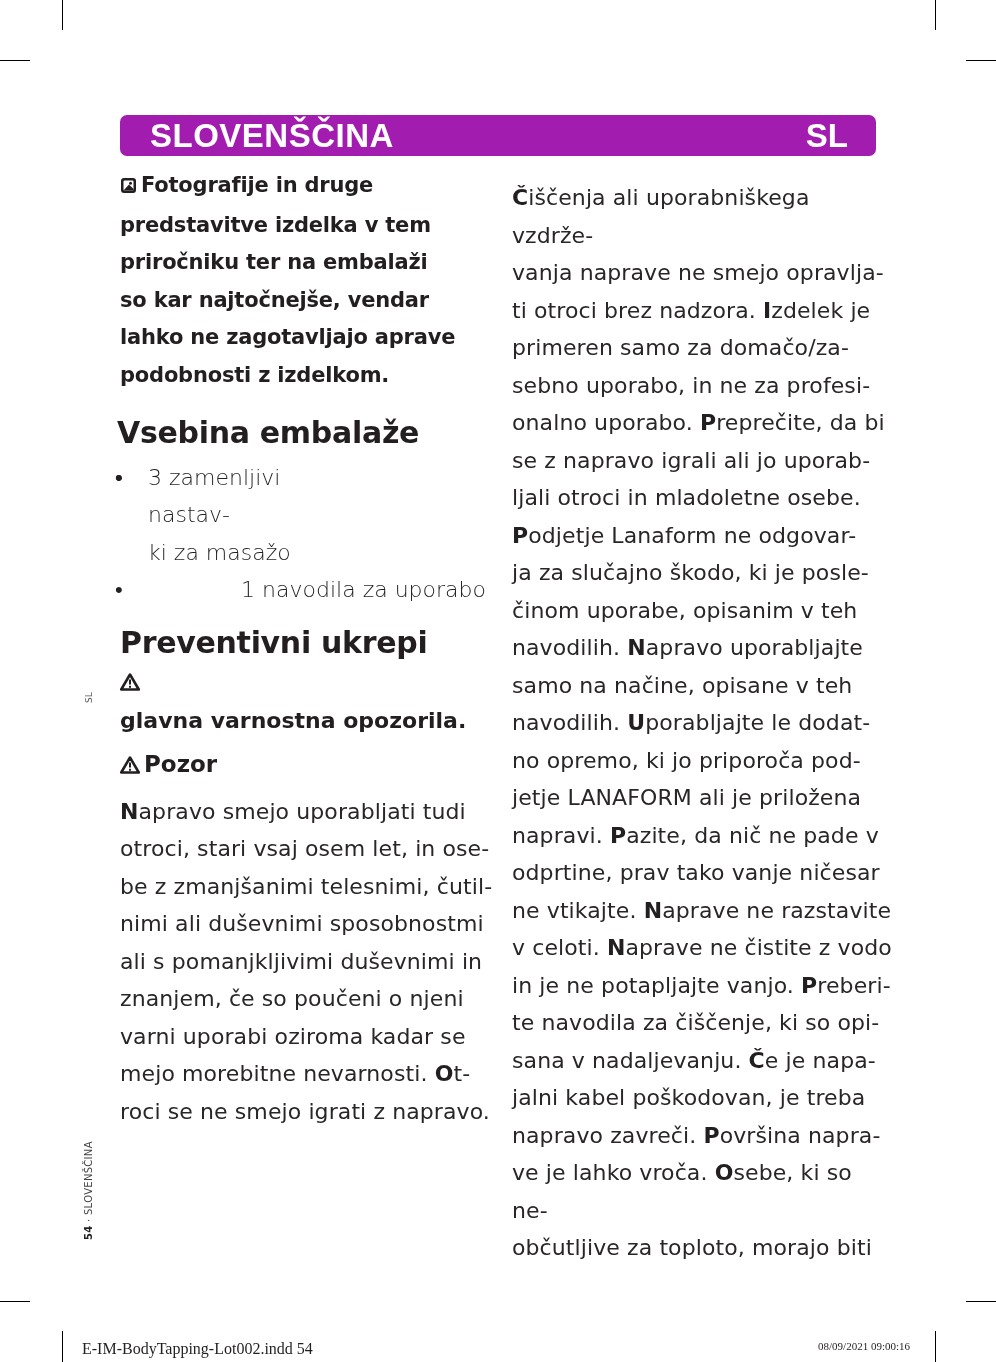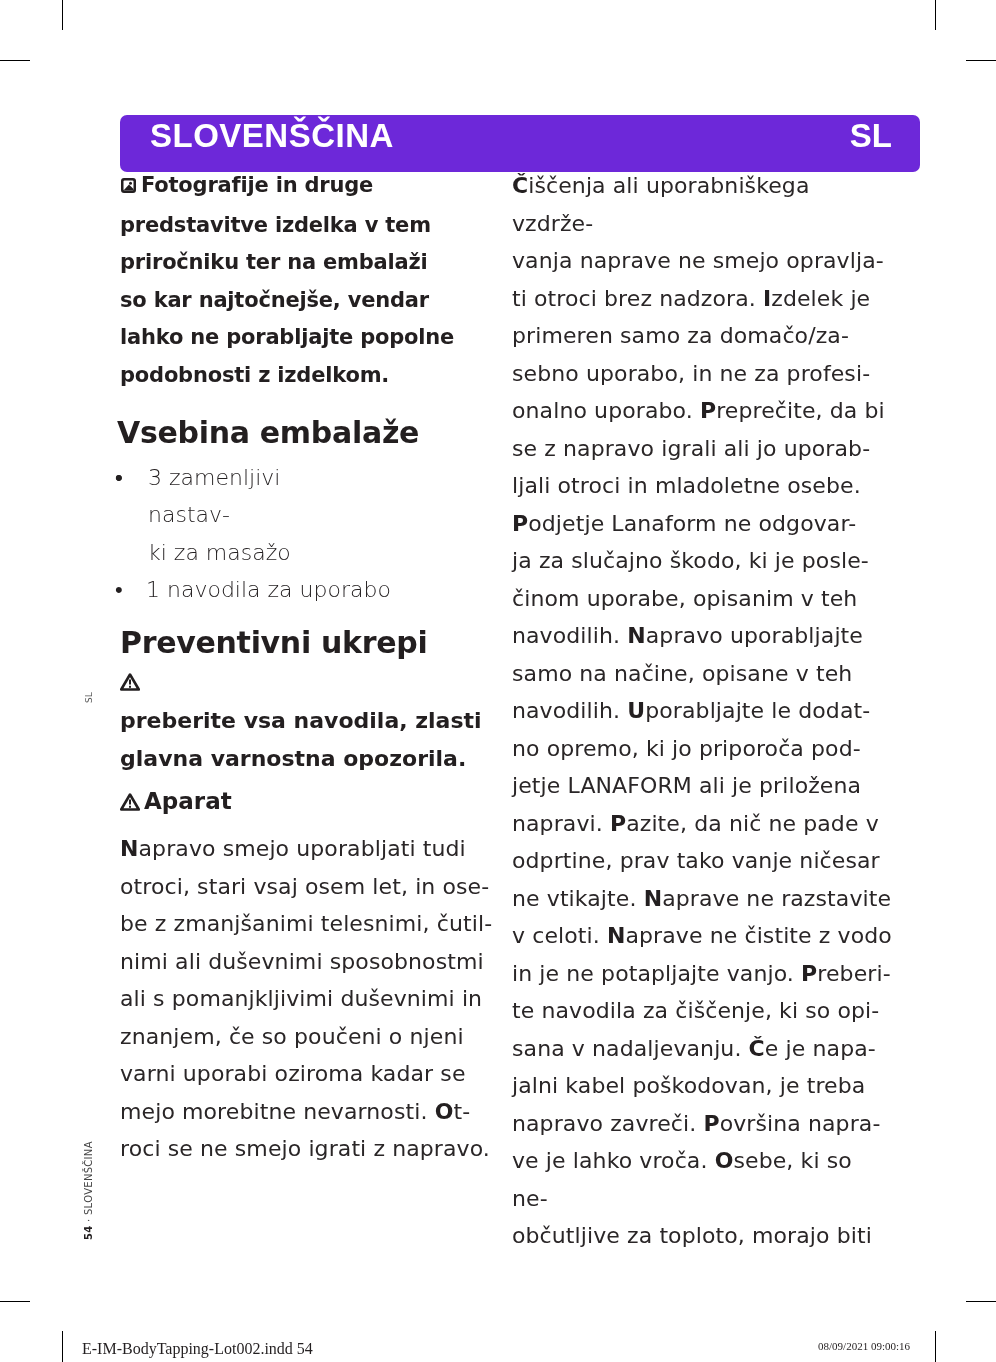--- a/index.html
+++ b/index.html
@@ -1,36 +1,36 @@
 <!DOCTYPE html>
 <html><head>
 <meta charset="utf-8">
 <style>
   html, body { margin: 0; padding: 0; background: #ffffff; }
   body { width: 996px; height: 1362px; position: relative; overflow: hidden;
          font-family: "DejaVu Sans", "Liberation Sans", sans-serif; color: #231f20; }
   .crop { position: absolute; background: #000; }
-  .header-bar { position: absolute; left: 120px; top: 115px; width: 756px; height: 57px;
-                background: #6d28d9; border-radius: 7px; color: #fff; padding-left: 44px; }
+  .header-bar { position: absolute; left: 120px; top: 115px; width: 756px; height: 41px;
+                background: #a21caf; border-radius: 7px; color: #fff; }
   .header-bar .title { position: absolute; left: 30px; top: 0; line-height: 41px;
                        font-family: "Liberation Sans", sans-serif; font-weight: bold; font-size: 33px; letter-spacing: 0.5px; }
   .header-bar .code { position: absolute; right: 28px; top: 0; line-height: 41px;
                       font-family: "Liberation Sans", sans-serif; font-weight: bold; font-size: 33px; }
   .col { position: absolute; }
   .col-left { left: 120px; top: 167px; width: 375px; }
-  .col-right { left: 512px; top: 167px; width: 380px; }
+  .col-right { left: 512px; top: 179px; width: 380px; }
   .lead { font-weight: bold; font-size: 21px; line-height: 37.6px; margin: 0; letter-spacing: -0.2px; }
   .h2 { font-weight: bold; font-size: 30px; line-height: 40px; margin: 0; letter-spacing: -0.3px; }
   .h2.first { margin-top: 18px; margin-left: -3px; }
   .h2.second { margin-top: 14px; }
   ul.items { list-style: none; margin: 6px 0 0 0; padding: 0; }
   ul.items li { position: relative; font-size: 22px; line-height: 37.5px; font-weight: 300; padding-left: 28px; color: #231f20; }
   ul.items li .bullet { position: absolute; left: -5px; top: 0; font-size: 22px; }
   ul.items li .txt { display: block; width: 220px; }
-  ul.items li.wide .txt { width: 340px; margin-left: -2px; }
+  ul.items li.wide .txt { width: 340px; margin-left: -2px; text-align: right; }
   .warn { font-weight: bold; font-size: 22px; line-height: 37.5px; margin: 0; }
   .pozor { font-weight: bold; font-size: 23px; line-height: 37px; margin: 6px 0 8px 0; }
   .icon-inline { display: inline-block; vertical-align: -2px; margin-right: 4px; }
   .body { font-size: 22px; line-height: 37.5px; font-weight: normal; margin: 0; color: #2a2627; letter-spacing: 0.1px; }
   .body b { font-weight: bold; color: #231f20; }
   .side-sl { position: absolute; left: 84px; top: 703px; font-size: 9px; color: #555;
              transform: rotate(-90deg); transform-origin: left top; }
   .side-footer { position: absolute; left: 83px; top: 1240px; font-size: 10px; color: #444;
                  transform: rotate(-90deg); transform-origin: left top; white-space: nowrap; letter-spacing: 0.3px; }
   .side-footer b { font-weight: bold; color: #231f20; }
@@ -61,21 +61,21 @@
   <div>
     <p class="lead"><span class="icon-inline"><svg width="17" height="17" viewBox="0 0 17 17">
             <rect x="1" y="1" width="15" height="15" rx="3" fill="#231f20"></rect>
             <rect x="3.5" y="3.5" width="10" height="10" rx="1" fill="#fff"></rect>
             <circle cx="10.5" cy="6.2" r="1.5" fill="#231f20"></circle>
             <path d="M3.5 13.5 L9 7.5 L13.5 12 L13.5 13.5 Z" fill="#231f20"></path>
           </svg></span><span>Fotografije in druge</span></p>
     <p class="lead">predstavitve izdelka v tem</p>
     <p class="lead">priročniku ter na embalaži</p>
     <p class="lead">so kar najtočnejše, vendar</p>
-    <p class="lead">lahko ne porabljajte popolne</p>
+    <p class="lead">lahko ne zagotavljajo aprave</p>
     <p class="lead">podobnosti z izdelkom.</p>
   </div>
 
   <h2 class="h2 first">Vsebina embalaže</h2>
   <ul class="items">
     <li>
         <span class="bullet">•</span>
       </li>
     <li>
         <span class="bullet">•</span>
@@ -87,28 +87,27 @@
       </li>
   </ul>
 
   <h2 class="h2 second">Preventivni ukrepi</h2>
   <div>
     <p class="warn"><span class="icon-inline"><svg width="20" height="18" viewBox="0 0 20 18">
             <path d="M10 1.5 L18.8 16.5 L1.2 16.5 Z" fill="none" stroke="#231f20" stroke-width="2.6" stroke-linejoin="round"></path>
             <rect x="9" y="6.5" width="2" height="5" fill="#231f20"></rect>
             <rect x="9" y="12.8" width="2" height="2" fill="#231f20"></rect>
           </svg></span></p>
-    <p class="warn">preberite vsa navodila, zlasti</p>
     <p class="warn">glavna varnostna opozorila.</p>
   </div>
   <p class="pozor"><span class="icon-inline"><svg width="20" height="18" viewBox="0 0 20 18">
           <path d="M10 1.5 L18.8 16.5 L1.2 16.5 Z" fill="none" stroke="#231f20" stroke-width="2.6" stroke-linejoin="round"></path>
           <rect x="9" y="6.5" width="2" height="5" fill="#231f20"></rect>
           <rect x="9" y="12.8" width="2" height="2" fill="#231f20"></rect>
-        </svg></span><span>Aparat</span></p>
+        </svg></span><span>Pozor</span></p>
   <div id="left-body">
       <p class="body"><b>N</b>apravo smejo uporabljati tudi</p>
       <p class="body">otroci, stari vsaj osem let, in ose-</p>
       <p class="body">be z zmanjšanimi telesnimi, čutil-</p>
       <p class="body">nimi ali duševnimi sposobnostmi</p>
       <p class="body">ali s pomanjkljivimi duševnimi in</p>
       <p class="body">znanjem, če so poučeni o njeni</p>
       <p class="body">varni uporabi oziroma kadar se</p>
       <p class="body">mejo morebitne nevarnosti. <b>O</b>t-</p>
       <p class="body">roci se ne smejo igrati z napravo.</p>

